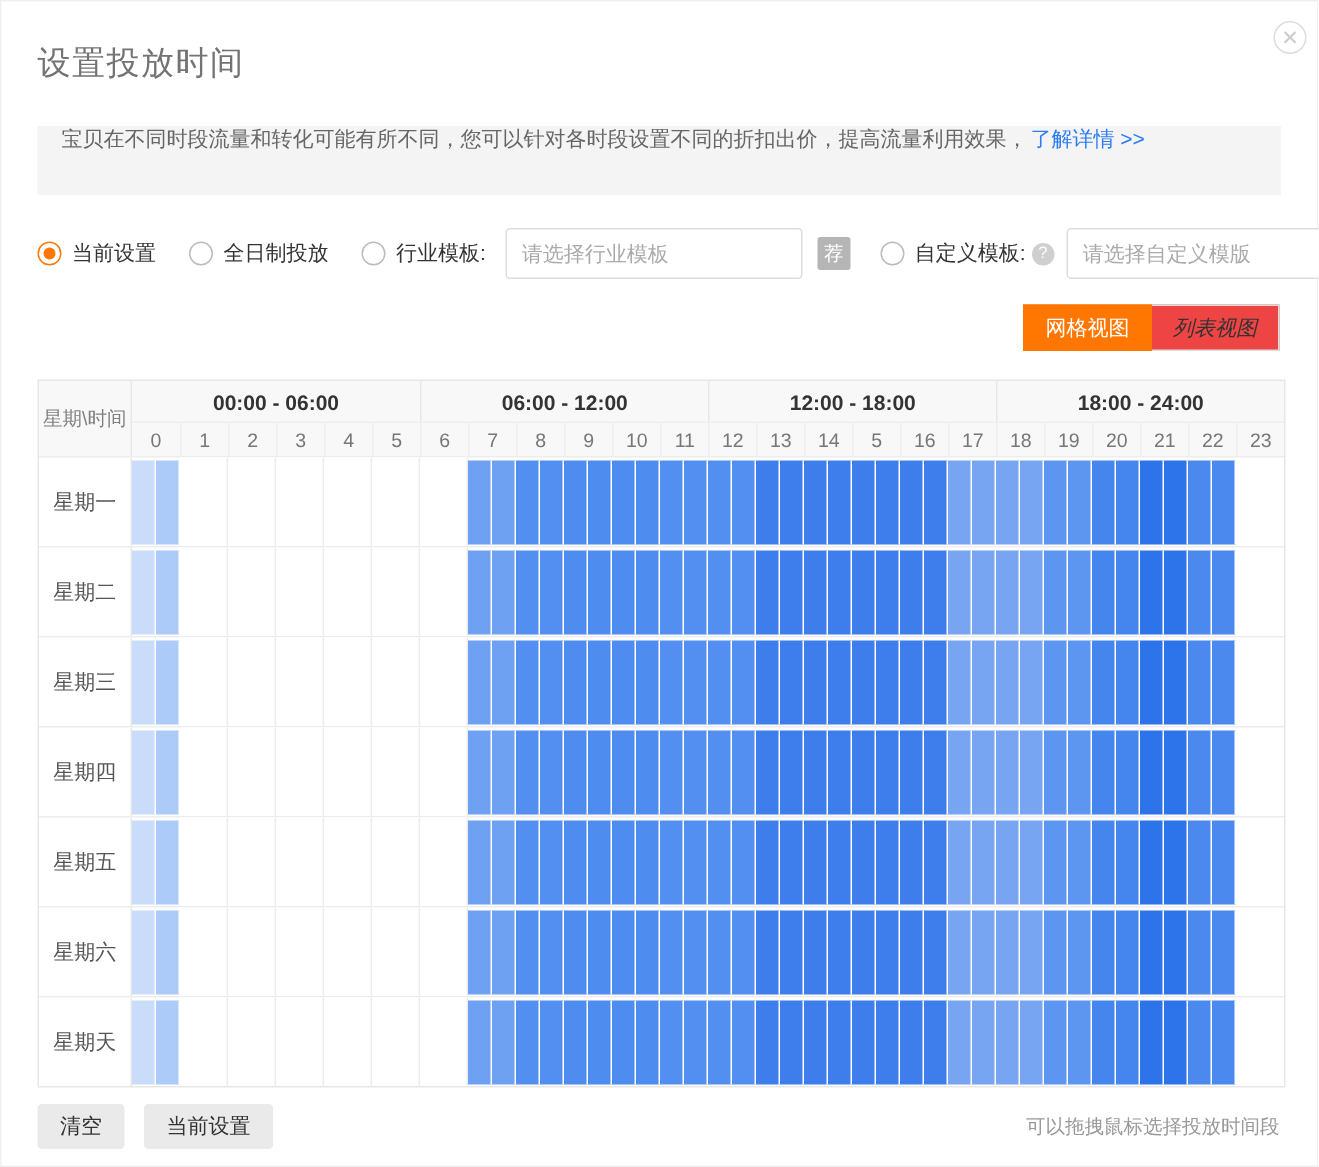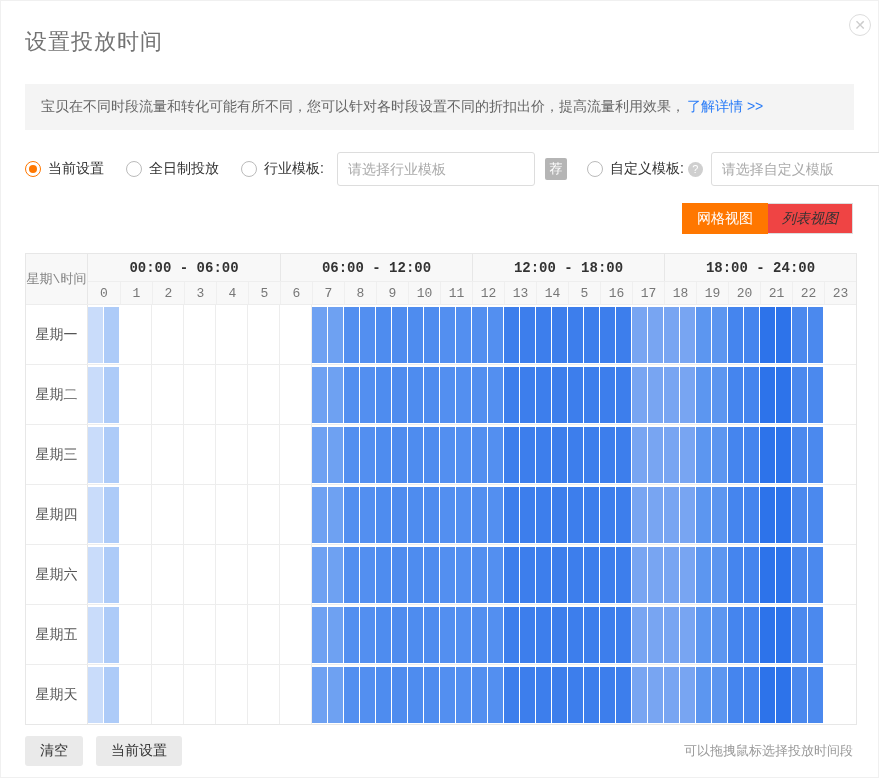--- a/index.html
+++ b/index.html
@@ -15,21 +15,21 @@
     position:absolute; top:13px; right:7px; width:22px; height:22px;
     border:1px solid #ddd; border-radius:50%; color:#ccc;
     display:flex; align-items:center; justify-content:center;
     font-size:14px; cursor:pointer; line-height:1;
   }
 
   .title { font-size:22px; font-weight:400; color:#737373; padding:26px 0 0 24px; letter-spacing:1px; }
 
   .banner {
     margin:27px 24px 0 24px; background:#f4f4f4; height:46px;
-    display:flex; align-items:center; padding-left:16px; font-size:14px; color:#666;
+    display:flex; padding-left:16px; font-size:14px; color:#666;
   }
   .banner a { color:#2a7cf7; text-decoration:none; margin-left:2px; }
 
   .options-row { display:flex; align-items:center; margin:21px 24px 0 24px; height:36px; }
   .radio-group { display:flex; align-items:center; margin-right:22px; cursor:pointer; }
   .radio-circle {
     width:16px; height:16px; border-radius:50%; border:1px solid #bbb;
     margin-right:7px; background:#fff; position:relative; flex:0 0 16px;
   }
   .radio-circle.checked { border:1px solid #ff7700; }
@@ -55,21 +55,21 @@
     font-size:11px; display:flex; align-items:center; justify-content:center;
     margin:0 8px 0 4px; flex:0 0 15px;
   }
 
   .toggle-row { display:flex; justify-content:flex-end; margin:16px 25px 0 24px; }
   .toggle-btn { height:31px; padding:0 14px; font-size:14px; display:flex; align-items:center; cursor:pointer; }
   .toggle-grid { background:#ff7700; color:#fff; border:1px solid #ff7700; }
   .toggle-list { background:#ef4444; color:#333; border:1px solid #ddd; border-left:none;font-style:italic; }
 
   
-  .grid-table { width:832px; margin:19px 24px 0 24px; border:1px solid #e7e7e7;font-family:Liberation Mono, monospace; }
+  .grid-table { width:832px; margin:19px 24px 0 24px; border:1px solid #e7e7e7; }
   .grid-header { display:flex; }
   .corner {
     width:62px; height:50px; background:#f8f8f8; border-right:1px solid #e7e7e7;
     display:flex; align-items:center; justify-content:center; font-size:13px; color:#808080;
   }
   .header-right { flex:1; }
   .range-row { display:flex; height:27px; background:#f8f8f8; }
   .range-cell {
     width:192px; display:flex; align-items:center; justify-content:center;
     font-size:14px; font-weight:bold; color:#333; border-left:1px solid #e7e7e7;
@@ -382,72 +382,72 @@
             <div class="cell sel" style="background: rgb(92, 150, 240);"></div>
             <div class="cell sel" style="background: rgb(69, 133, 238);"></div>
             <div class="cell sel" style="background: rgb(69, 133, 238);"></div>
             <div class="cell sel" style="background: rgb(45, 115, 234);"></div>
             <div class="cell sel" style="background: rgb(45, 115, 234);"></div>
             <div class="cell sel" style="background: rgb(75, 137, 238);"></div>
             <div class="cell sel" style="background: rgb(75, 137, 238);"></div>
           </div>
         </div>
         <div class="body-row">
+          <div class="day-label">星期五</div>
+          <div class="cells">
+            <div class="cell sel" style="background: rgb(201, 220, 250);"></div>
+            <div class="cell sel" style="background: rgb(173, 203, 248);"></div>
+            <div class="cell empty"></div>
+            <div class="cell empty hr"></div>
+            <div class="cell empty"></div>
+            <div class="cell empty hr"></div>
+            <div class="cell empty"></div>
+            <div class="cell empty hr"></div>
+            <div class="cell empty"></div>
+            <div class="cell empty hr"></div>
+            <div class="cell empty"></div>
+            <div class="cell empty hr"></div>
+            <div class="cell empty"></div>
+            <div class="cell empty hr"></div>
+            <div class="cell sel" style="background: rgb(110, 161, 242);"></div>
+            <div class="cell sel" style="background: rgb(110, 161, 242);"></div>
+            <div class="cell sel" style="background: rgb(83, 143, 240);"></div>
+            <div class="cell sel" style="background: rgb(83, 143, 240);"></div>
+            <div class="cell sel" style="background: rgb(78, 140, 239);"></div>
+            <div class="cell sel" style="background: rgb(78, 140, 239);"></div>
+            <div class="cell sel" style="background: rgb(78, 140, 239);"></div>
+            <div class="cell sel" style="background: rgb(78, 140, 239);"></div>
+            <div class="cell sel" style="background: rgb(83, 143, 240);"></div>
+            <div class="cell sel" style="background: rgb(83, 143, 240);"></div>
+            <div class="cell sel" style="background: rgb(83, 143, 240);"></div>
+            <div class="cell sel" style="background: rgb(83, 143, 240);"></div>
+            <div class="cell sel" style="background: rgb(61, 126, 236);"></div>
+            <div class="cell sel" style="background: rgb(61, 126, 236);"></div>
+            <div class="cell sel" style="background: rgb(61, 126, 236);"></div>
+            <div class="cell sel" style="background: rgb(61, 126, 236);"></div>
+            <div class="cell sel" style="background: rgb(61, 126, 236);"></div>
+            <div class="cell sel" style="background: rgb(61, 126, 236);"></div>
+            <div class="cell sel" style="background: rgb(61, 126, 236);"></div>
+            <div class="cell sel" style="background: rgb(61, 126, 236);"></div>
+            <div class="cell sel" style="background: rgb(120, 165, 242);"></div>
+            <div class="cell sel" style="background: rgb(120, 165, 242);"></div>
+            <div class="cell sel" style="background: rgb(120, 165, 242);"></div>
+            <div class="cell sel" style="background: rgb(120, 165, 242);"></div>
+            <div class="cell sel" style="background: rgb(92, 150, 240);"></div>
+            <div class="cell sel" style="background: rgb(92, 150, 240);"></div>
+            <div class="cell sel" style="background: rgb(69, 133, 238);"></div>
+            <div class="cell sel" style="background: rgb(69, 133, 238);"></div>
+            <div class="cell sel" style="background: rgb(45, 115, 234);"></div>
+            <div class="cell sel" style="background: rgb(45, 115, 234);"></div>
+            <div class="cell sel" style="background: rgb(75, 137, 238);"></div>
+            <div class="cell sel" style="background: rgb(75, 137, 238);"></div>
+          </div>
+        </div>
+        <div class="body-row">
           <div class="day-label">星期六</div>
-          <div class="cells">
-            <div class="cell sel" style="background: rgb(201, 220, 250);"></div>
-            <div class="cell sel" style="background: rgb(173, 203, 248);"></div>
-            <div class="cell empty"></div>
-            <div class="cell empty hr"></div>
-            <div class="cell empty"></div>
-            <div class="cell empty hr"></div>
-            <div class="cell empty"></div>
-            <div class="cell empty hr"></div>
-            <div class="cell empty"></div>
-            <div class="cell empty hr"></div>
-            <div class="cell empty"></div>
-            <div class="cell empty hr"></div>
-            <div class="cell empty"></div>
-            <div class="cell empty hr"></div>
-            <div class="cell sel" style="background: rgb(110, 161, 242);"></div>
-            <div class="cell sel" style="background: rgb(110, 161, 242);"></div>
-            <div class="cell sel" style="background: rgb(83, 143, 240);"></div>
-            <div class="cell sel" style="background: rgb(83, 143, 240);"></div>
-            <div class="cell sel" style="background: rgb(78, 140, 239);"></div>
-            <div class="cell sel" style="background: rgb(78, 140, 239);"></div>
-            <div class="cell sel" style="background: rgb(78, 140, 239);"></div>
-            <div class="cell sel" style="background: rgb(78, 140, 239);"></div>
-            <div class="cell sel" style="background: rgb(83, 143, 240);"></div>
-            <div class="cell sel" style="background: rgb(83, 143, 240);"></div>
-            <div class="cell sel" style="background: rgb(83, 143, 240);"></div>
-            <div class="cell sel" style="background: rgb(83, 143, 240);"></div>
-            <div class="cell sel" style="background: rgb(61, 126, 236);"></div>
-            <div class="cell sel" style="background: rgb(61, 126, 236);"></div>
-            <div class="cell sel" style="background: rgb(61, 126, 236);"></div>
-            <div class="cell sel" style="background: rgb(61, 126, 236);"></div>
-            <div class="cell sel" style="background: rgb(61, 126, 236);"></div>
-            <div class="cell sel" style="background: rgb(61, 126, 236);"></div>
-            <div class="cell sel" style="background: rgb(61, 126, 236);"></div>
-            <div class="cell sel" style="background: rgb(61, 126, 236);"></div>
-            <div class="cell sel" style="background: rgb(120, 165, 242);"></div>
-            <div class="cell sel" style="background: rgb(120, 165, 242);"></div>
-            <div class="cell sel" style="background: rgb(120, 165, 242);"></div>
-            <div class="cell sel" style="background: rgb(120, 165, 242);"></div>
-            <div class="cell sel" style="background: rgb(92, 150, 240);"></div>
-            <div class="cell sel" style="background: rgb(92, 150, 240);"></div>
-            <div class="cell sel" style="background: rgb(69, 133, 238);"></div>
-            <div class="cell sel" style="background: rgb(69, 133, 238);"></div>
-            <div class="cell sel" style="background: rgb(45, 115, 234);"></div>
-            <div class="cell sel" style="background: rgb(45, 115, 234);"></div>
-            <div class="cell sel" style="background: rgb(75, 137, 238);"></div>
-            <div class="cell sel" style="background: rgb(75, 137, 238);"></div>
-          </div>
-        </div>
-        <div class="body-row">
-          <div class="day-label">星期五</div>
           <div class="cells">
             <div class="cell sel" style="background: rgb(201, 220, 250);"></div>
             <div class="cell sel" style="background: rgb(173, 203, 248);"></div>
             <div class="cell empty"></div>
             <div class="cell empty hr"></div>
             <div class="cell empty"></div>
             <div class="cell empty hr"></div>
             <div class="cell empty"></div>
             <div class="cell empty hr"></div>
             <div class="cell empty"></div>

